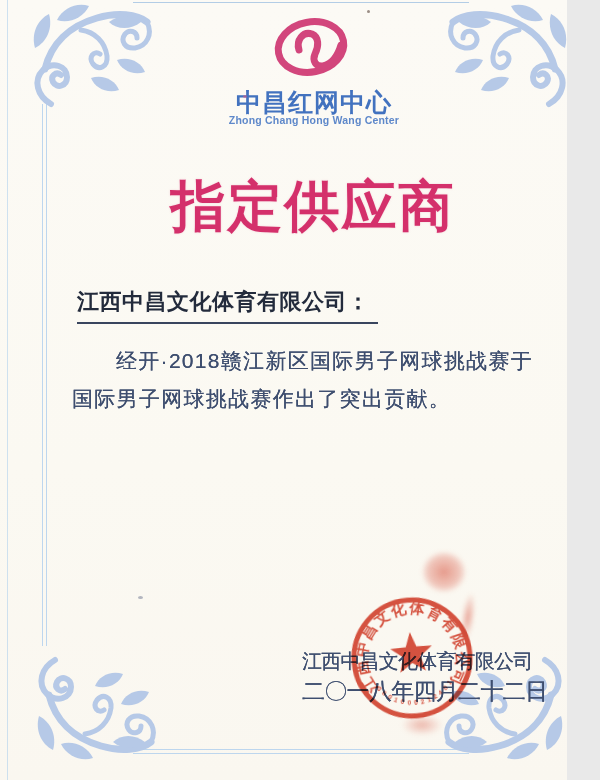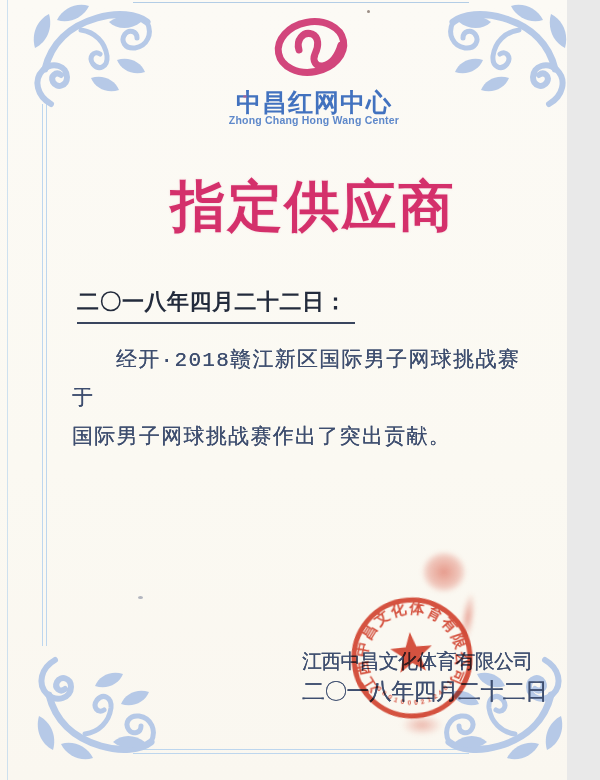--- a/index.html
+++ b/index.html
@@ -37,21 +37,21 @@
     font-size:55px;font-weight:900;letter-spacing:2px;color:#d4306b;
     text-shadow:0 0 2px rgba(226,120,160,.35);}
   
   .recipient{position:absolute;left:77px;top:287px;font-size:22px;font-weight:bold;
     letter-spacing:.5px;color:#232b3c;}
   .recipient span{display:inline-block;border-bottom:2px solid #39455e;padding:0 8px 5px 0;}
   
   .body-text{position:absolute;left:72px;top:342px;width:470px;
     font-size:21px;line-height:37.5px;letter-spacing:1.3px;color:#3e4e6f;
     text-shadow:0 0 .6px #3e4e6f;}
-  .body-text .l0{text-indent:44px;font-family:Liberation Mono, monospace;}
+  .body-text .l0{text-indent:44px;}
   
   .sig-company{position:absolute;left:302px;top:648px;font-size:20px;letter-spacing:-0.8px;
     color:#3e4e6f;text-shadow:0 0 .6px #3e4e6f;}
   .sig-date{position:absolute;left:302px;top:676px;font-size:23px;letter-spacing:-0.7px;
     color:#3e4e6f;text-shadow:0 0 .6px #3e4e6f;}
   
   .seal{position:absolute;left:350px;top:596px;width:124px;height:124px;
     mix-blend-mode:multiply;opacity:.9;filter:blur(.3px);transform:rotate(-5deg);}
   .smudge{position:absolute;mix-blend-mode:multiply;pointer-events:none;}
   .smudge.s1{left:414px;top:544px;width:60px;height:56px;filter:blur(2px);
@@ -116,21 +116,21 @@
       <ellipse cx="39" cy="31" rx="33" ry="25" stroke-width="7" transform="rotate(-11 39 31)"></ellipse>
       <path d="M27,34 C24,24 31,15 40,18 C47,21 47,30 43,38 C40,45 44,51 51,50 C60,48 66,39 69,29" stroke-width="7"></path>
     </g>
   </svg>
   <div class="logo-cn">中昌红网中心</div>
   <div class="logo-en">Zhong Chang Hong Wang Center</div>
 
   <div class="title">指定供应商</div>
 
   <div class="recipient">
-    <span>二〇一八年四月二十二日：</span>
+    <span>江西中昌文化体育有限公司：</span>
   </div>
 
   <div class="body-text">
     <div class="l0">经开·2018赣江新区国际男子网球挑战赛于</div>
     <div class="l3">国际男子网球挑战赛作出了突出贡献。</div>
   </div>
 
   <div class="sig-company">江西中昌文化体育有限公司</div>
   <div class="sig-date">二〇一八年四月二十二日</div>
 

